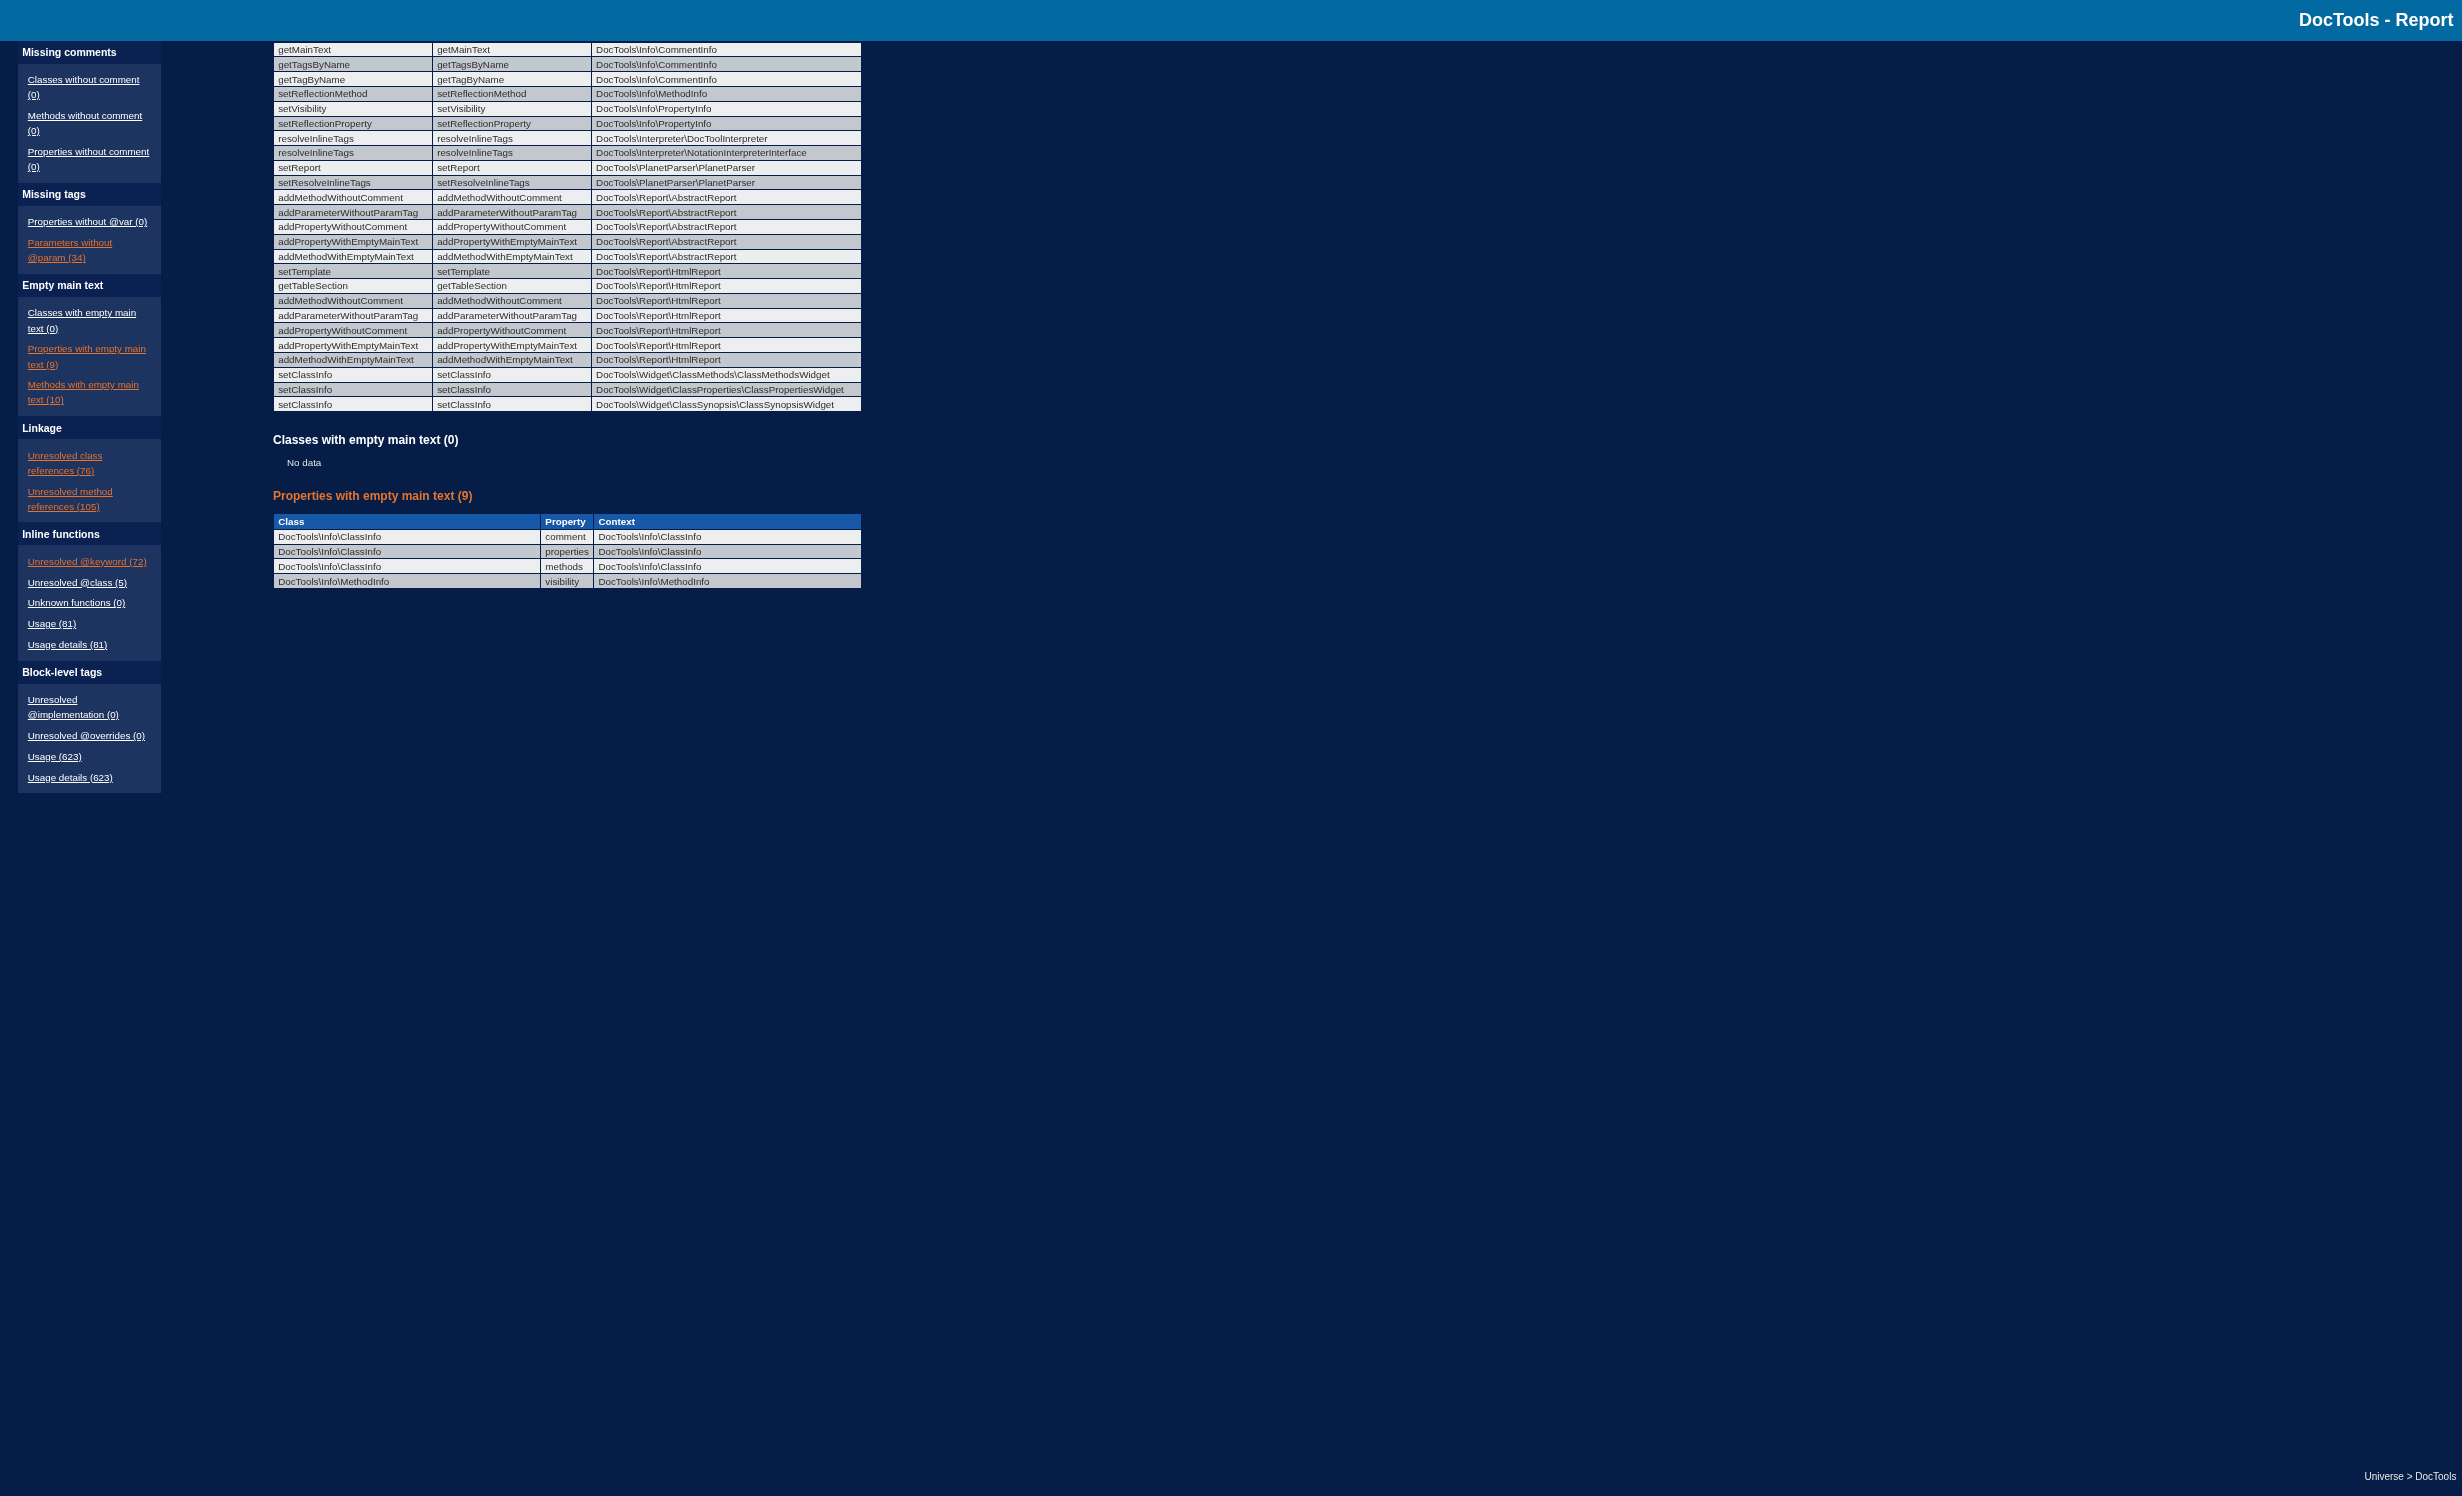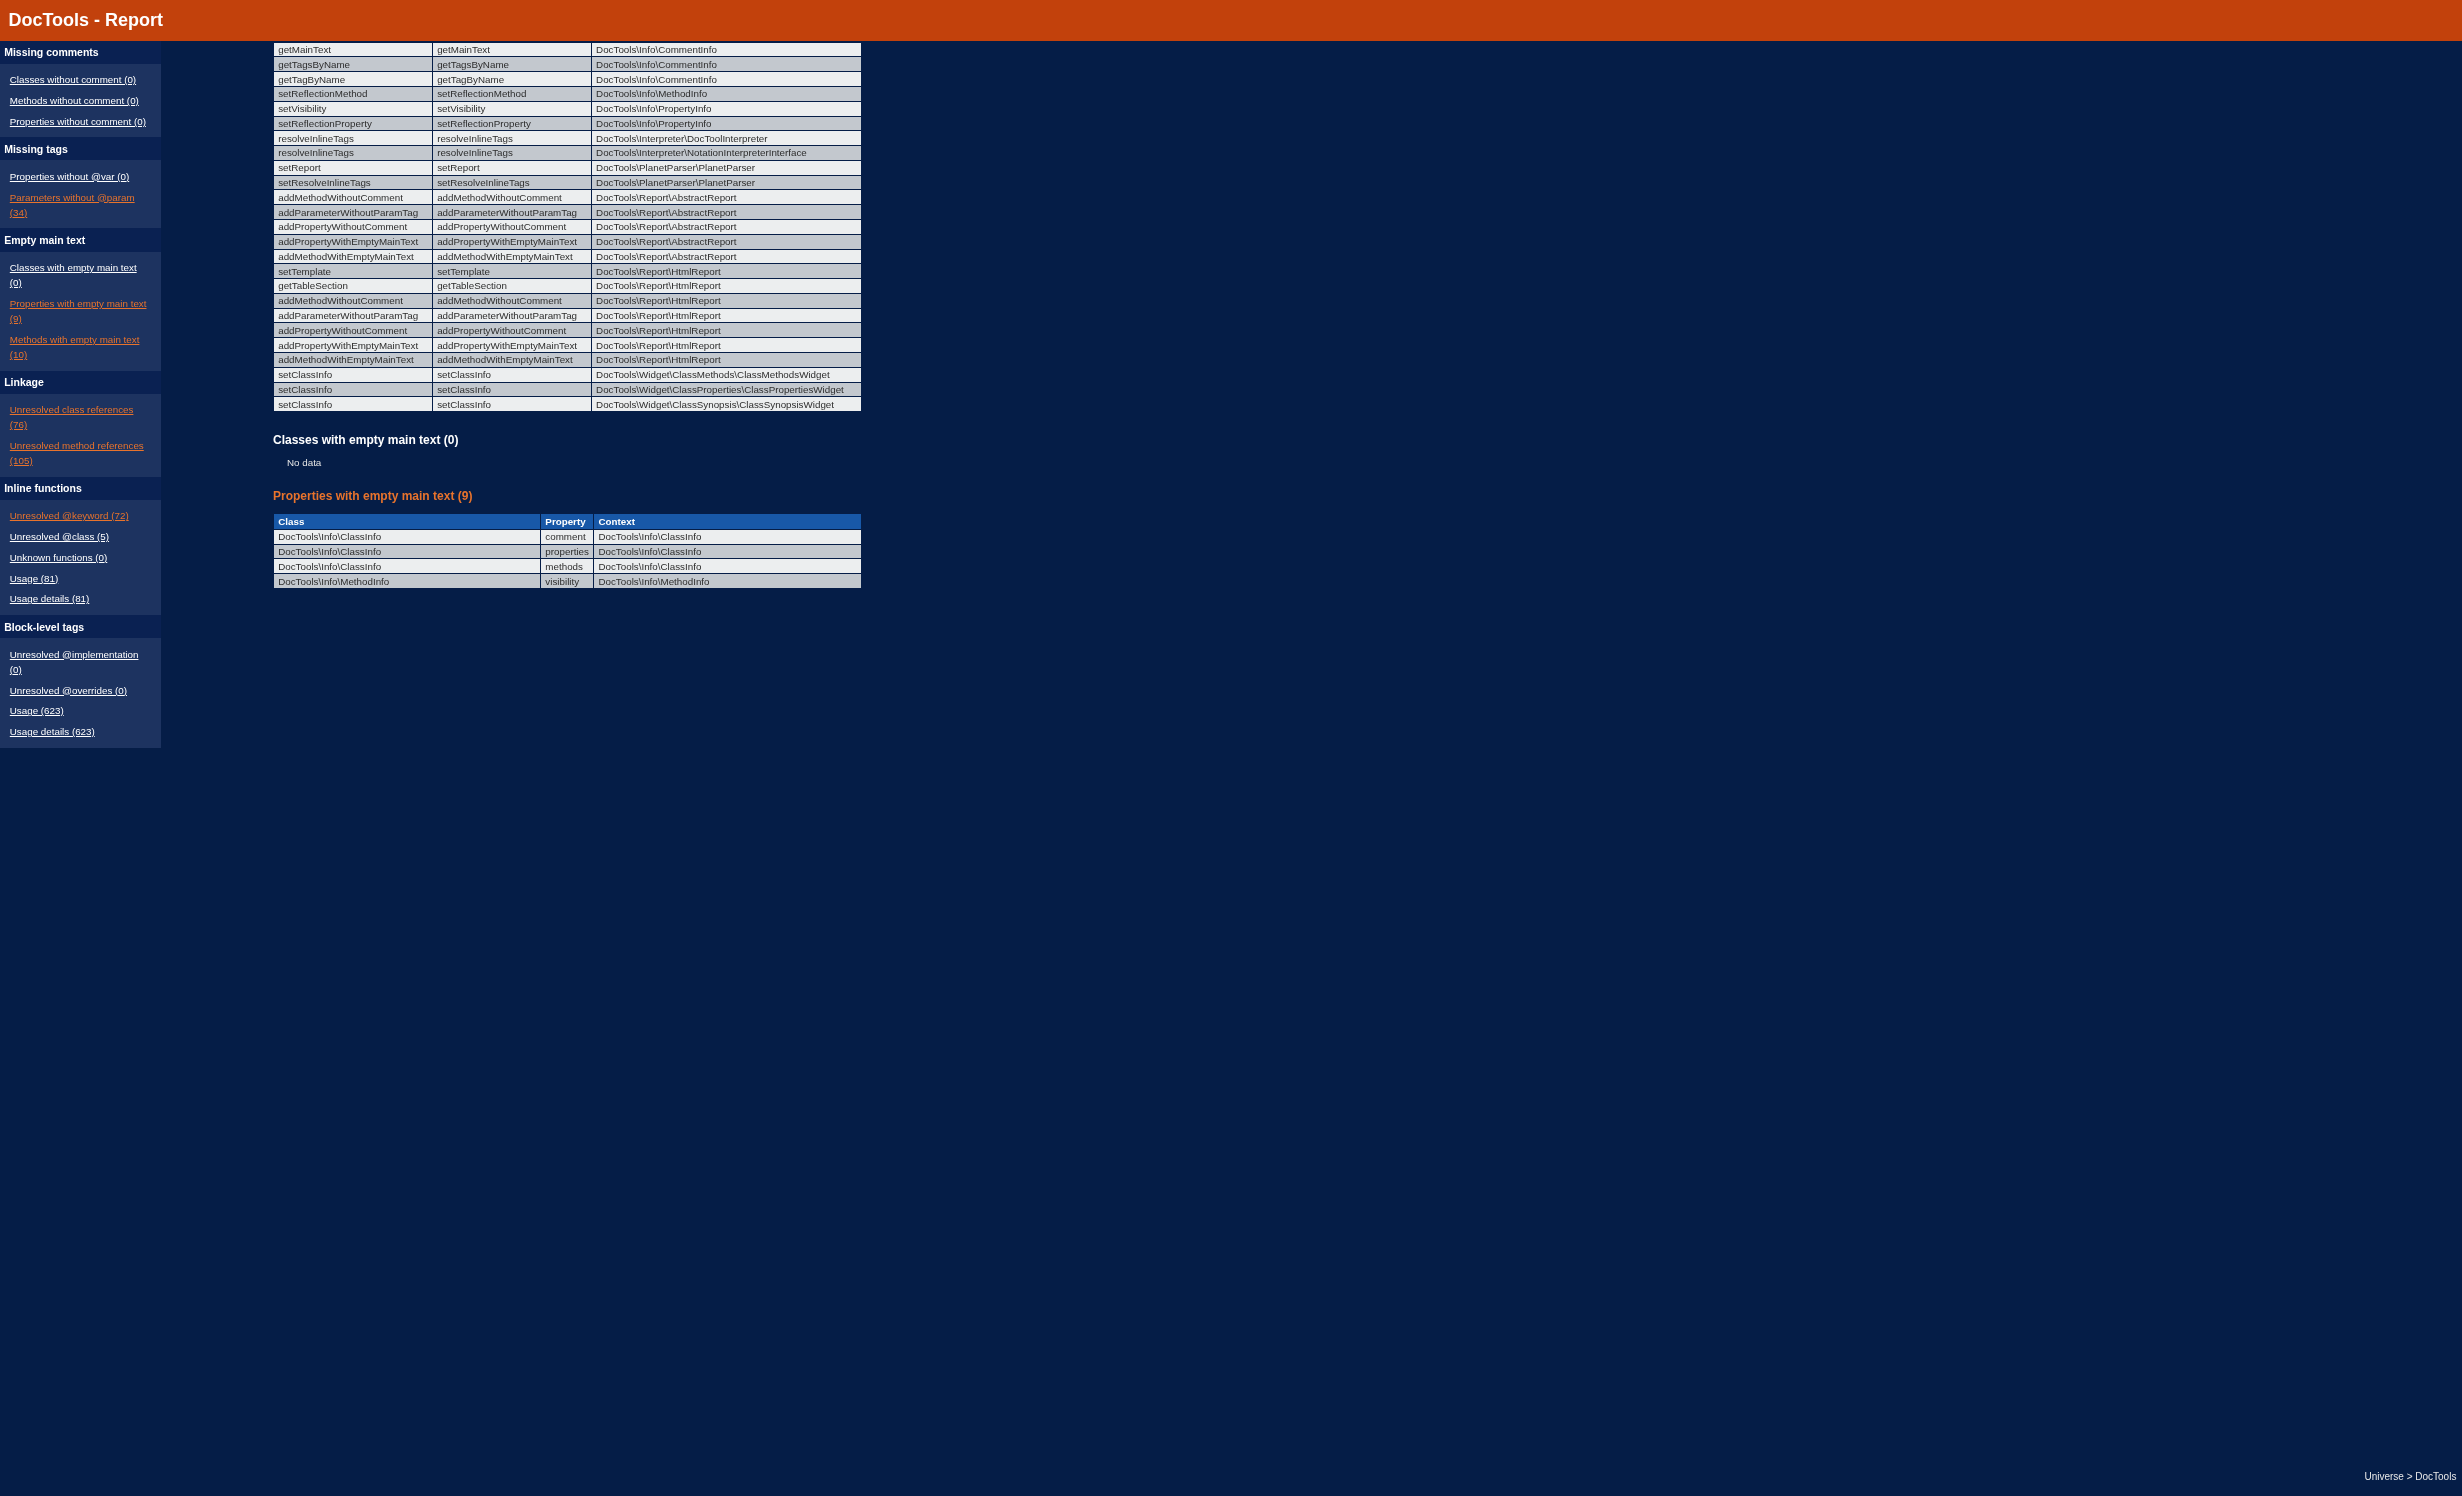--- a/index.html
+++ b/index.html
@@ -7,42 +7,44 @@
   body {
     font-family: -apple-system, "Helvetica Neue", Helvetica, Arial, sans-serif;
     background: #051d47;
     color: #fff;
     font-size: 9.8px;
     overflow: hidden;
   }
 
   
   .header {
-    background: #c2410c;
+    background: #0369a1;
     padding: 9.8px 8.4px 9.8px 8.4px;
+    text-align: right;
   }
   .header h1 {
     font-size: 18px;
     font-weight: 700;
     color: #fff;
   }
 
   
   .layout {
     display: flex;
     height: calc(100% - 40px);
     position: relative;
   }
 
   
   .sidebar {
     width: 161px;
     flex: 0 0 161px;
     overflow-y: auto;
     background: #051d47;
+    padding-left: 18px;
   }
   .side-section-title {
     background: #0a2152;
     color: #fff;
     font-weight: 700;
     padding: 5.6px 4.2px;
     font-size: 10.5px;
   }
   .side-links {
     background: #1d3360;

